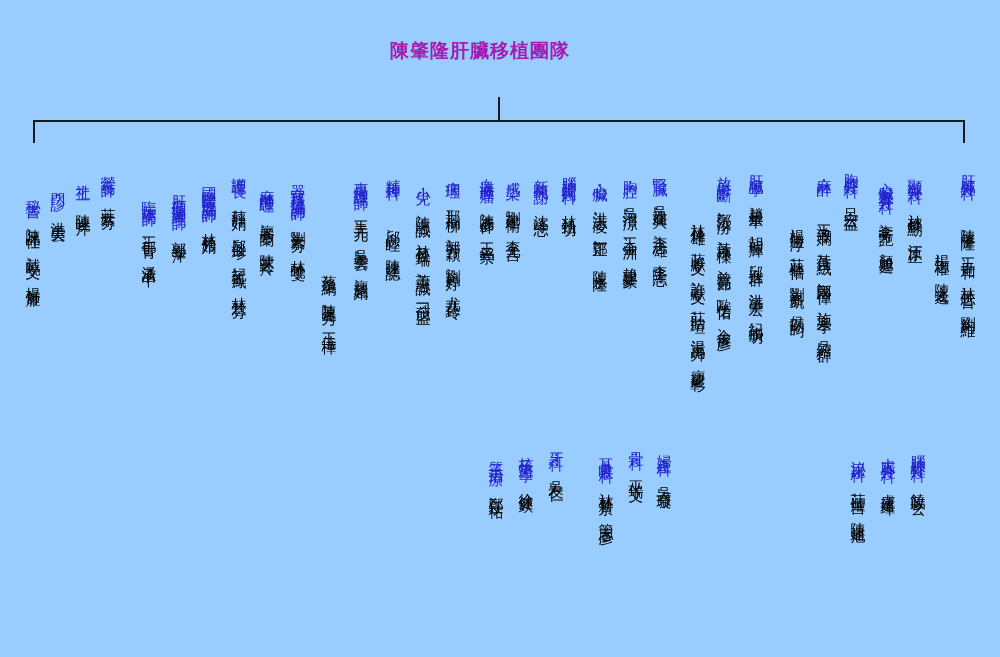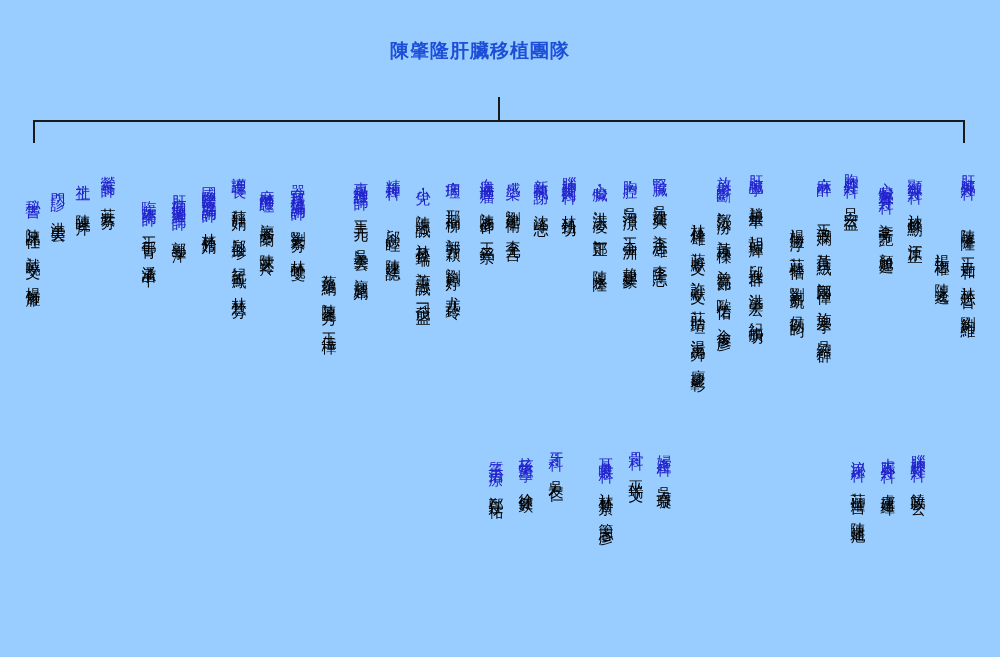--- a/index.html
+++ b/index.html
@@ -8,21 +8,21 @@
     width:1000px;height:657px;
     background:#99ccff;
     overflow:hidden;
     font-family:"DejaVu Sans",sans-serif;
   }
   #chart-title{
     position:absolute;
     top:38px;left:480px;
     transform:translateX(-50%);
     font-size:19px;font-weight:bold;
-    color:#1d4ed8;
+    color:#a21caf;
     letter-spacing:1px;
     white-space:nowrap;
   }
   .connector{position:absolute;background:#1a1a1a;}
   #connector-horizontal{left:33px;top:120px;width:932px;height:2px;}
   #connector-title-stub{left:498px;top:97px;width:2px;height:23px;}
   #connector-left-drop{left:33px;top:120px;width:2px;height:23px;}
   #connector-right-drop{left:963px;top:120px;width:2px;height:23px;}
   .dept-line{
     position:absolute;

